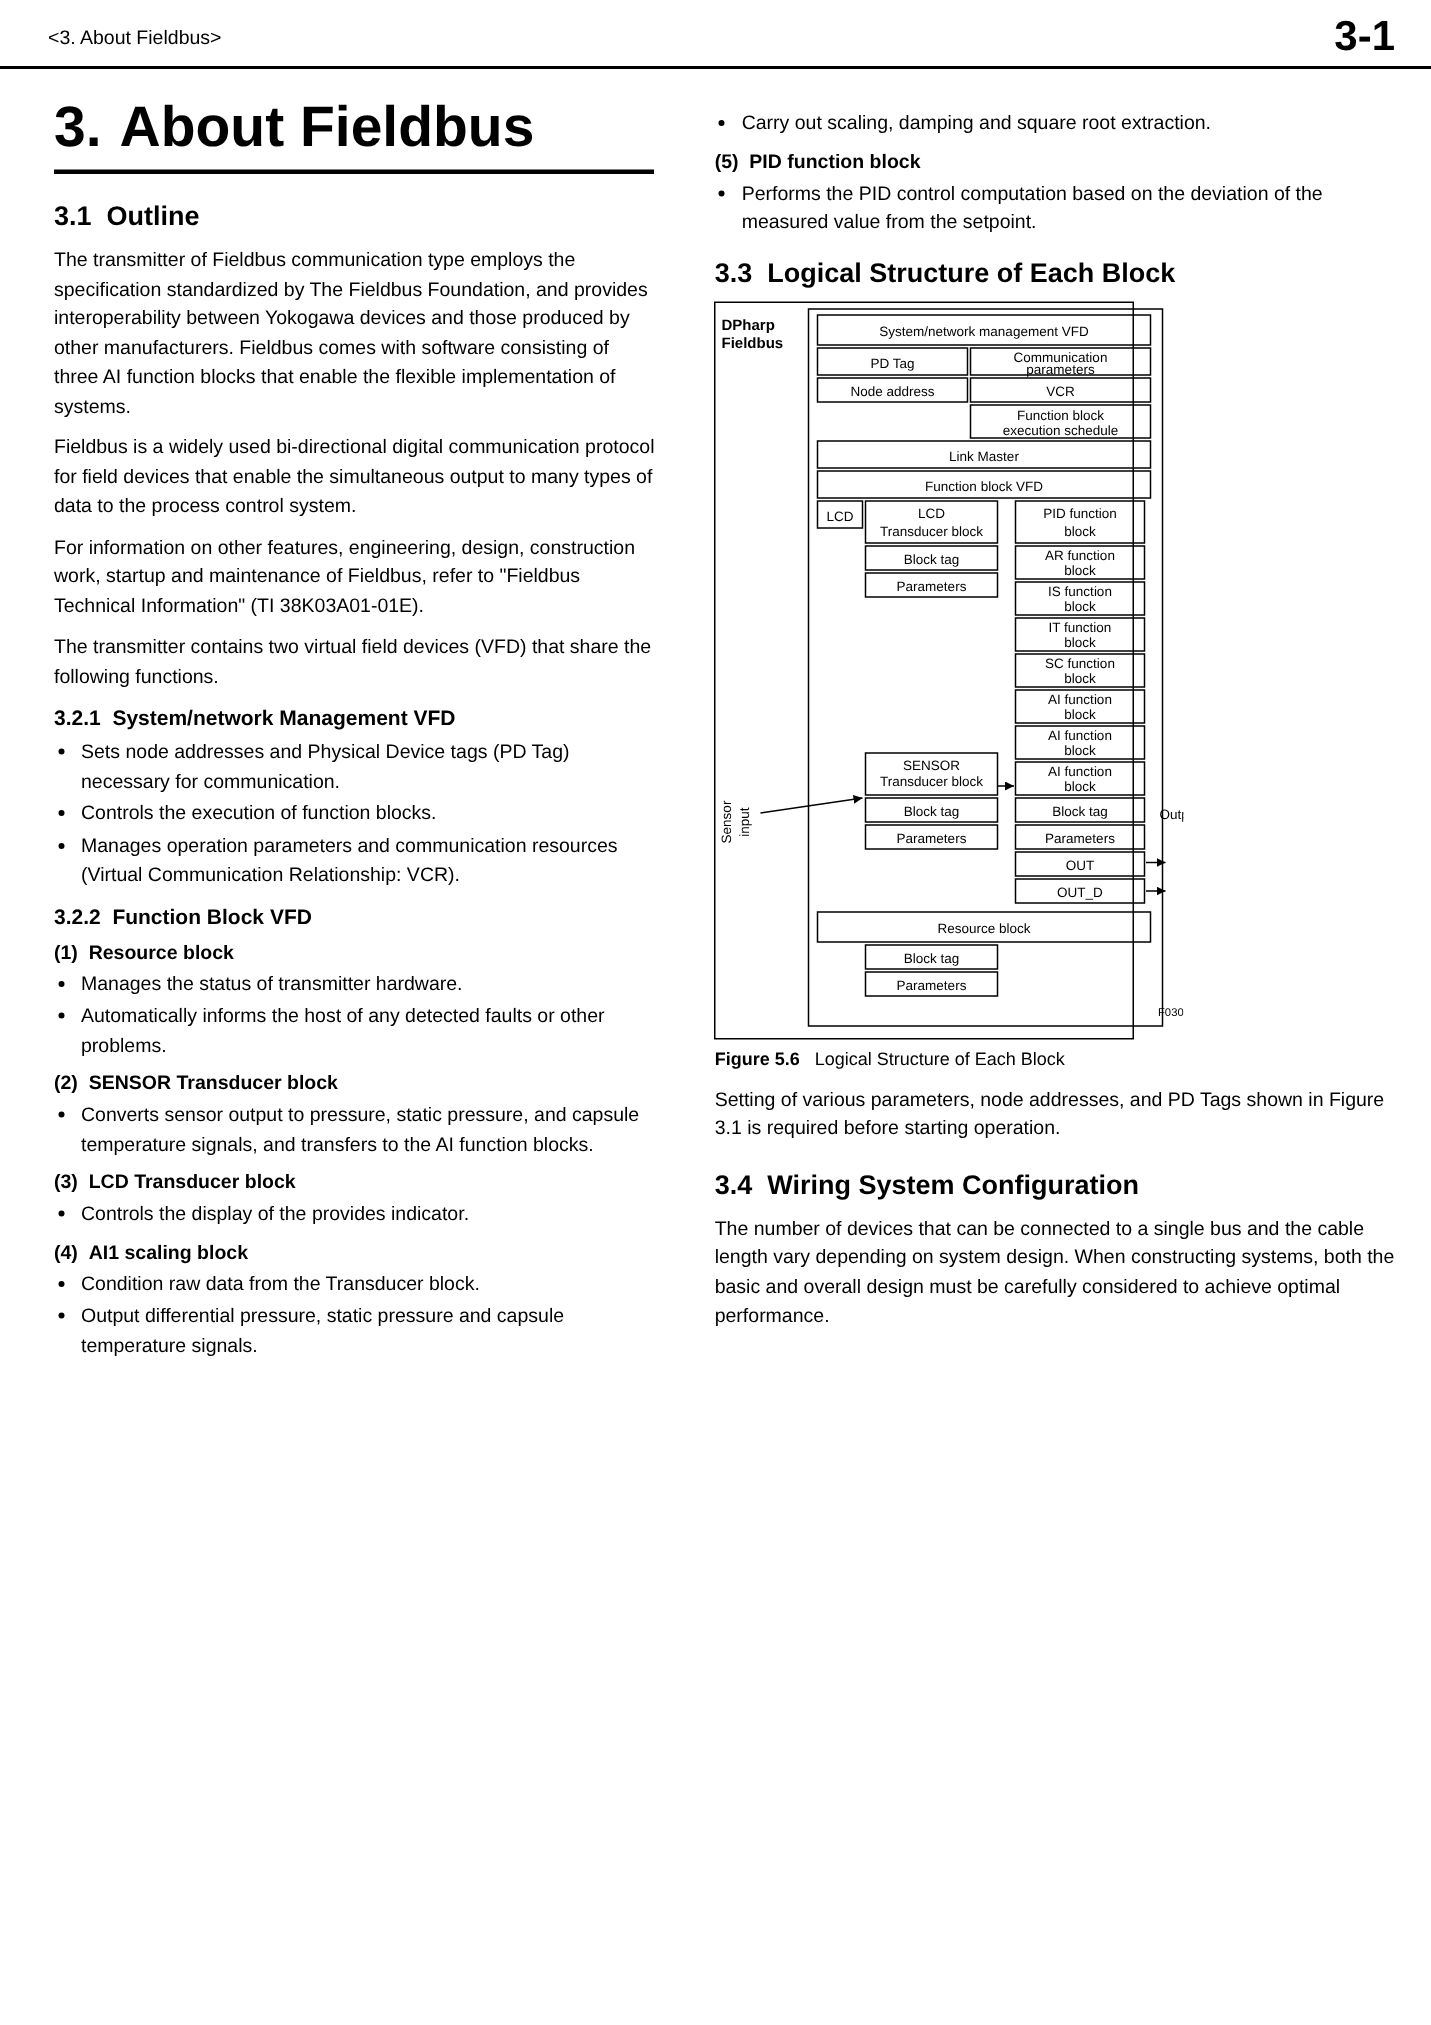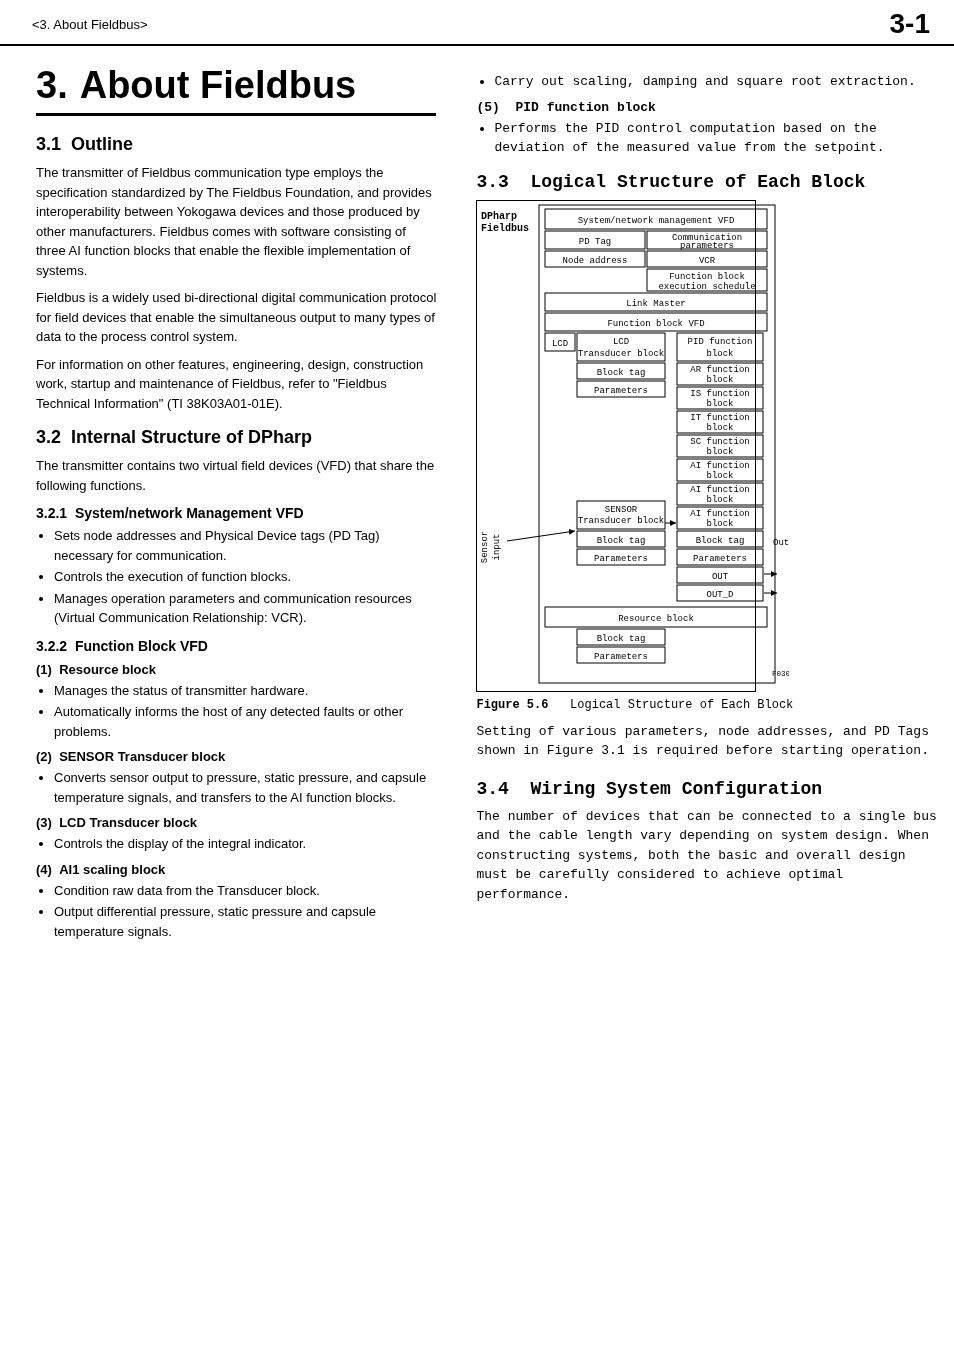--- a/index.html
+++ b/index.html
@@ -35,21 +35,20 @@
       padding: 0;
       gap: 12px;
     }
     .left-col {
       width: 460px;
       padding: 18px 18px 18px 36px;
     }
     .right-col {
       width: 494px;
       padding: 18px 12px 18px 10px;
-      font-family: Liberation Mono, monospace;
     }
     h1.chapter-title {
       font-size: 38px;
       font-weight: bold;
       border-bottom: 3px solid #000;
       padding-bottom: 6px;
       margin-bottom: 18px;
     }
     h1.chapter-title span.chapter-num {
       font-size: 38px;
@@ -121,23 +120,20 @@
       <span class="chapter-num">3.</span><span>About Fieldbus</span>
     </h1>
 
     <h2 class="section-title">
       <span>3.1</span>&nbsp;&nbsp;<span>Outline</span>
     </h2>
     <p class="body-text">The transmitter of Fieldbus communication type employs the specification standardized by The Fieldbus Foundation, and provides interoperability between Yokogawa devices and those produced by other manufacturers. Fieldbus comes with software consisting of three AI function blocks that enable the flexible implementation of systems.</p>
     <p class="body-text">Fieldbus is a widely used bi-directional digital communication protocol for field devices that enable the simultaneous output to many types of data to the process control system.</p>
     <p class="body-text">For information on other features, engineering, design, construction work, startup and maintenance of Fieldbus, refer to "Fieldbus Technical Information" (TI 38K03A01-01E).</p>
 
-    <h2 class="section-title">
-      <span>3.2</span>&nbsp;&nbsp;<span>Internal Structure of DPharp</span>
-    </h2>
     <p class="body-text">The transmitter contains two virtual field devices (VFD) that share the following functions.</p>
 
     <h3 class="subsection-title">
       <span>3.2.1</span>&nbsp;&nbsp;<span>System/network Management VFD</span>
     </h3>
     <ul class="bullet-list">
       <li>Sets node addresses and Physical Device tags (PD Tag) necessary for communication.</li>
       <li>Controls the execution of function blocks.</li>
       <li>Manages operation parameters and communication resources (Virtual Communication Relationship: VCR).</li>
     </ul>
@@ -158,21 +154,21 @@
       <span>(2)</span>&nbsp;&nbsp;<span>SENSOR Transducer block</span>
     </h4>
     <ul class="bullet-list">
       <li>Converts sensor output to pressure, static pressure, and capsule temperature signals, and transfers to the AI function blocks.</li>
     </ul>
 
     <h4 class="subsubsection-title">
       <span>(3)</span>&nbsp;&nbsp;<span>LCD Transducer block</span>
     </h4>
     <ul class="bullet-list">
-      <li>Controls the display of the integral indicator.</li>
+      <li>Controls the display of the provides indicator.</li>
     </ul>
 
     <h4 class="subsubsection-title">
       <span>(4)</span>&nbsp;&nbsp;<span>AI1 scaling block</span>
     </h4>
     <ul class="bullet-list">
       <li>Condition raw data from the Transducer block.</li>
       <li>Output differential pressure, static pressure and capsule temperature signals.</li>
     </ul>
 

